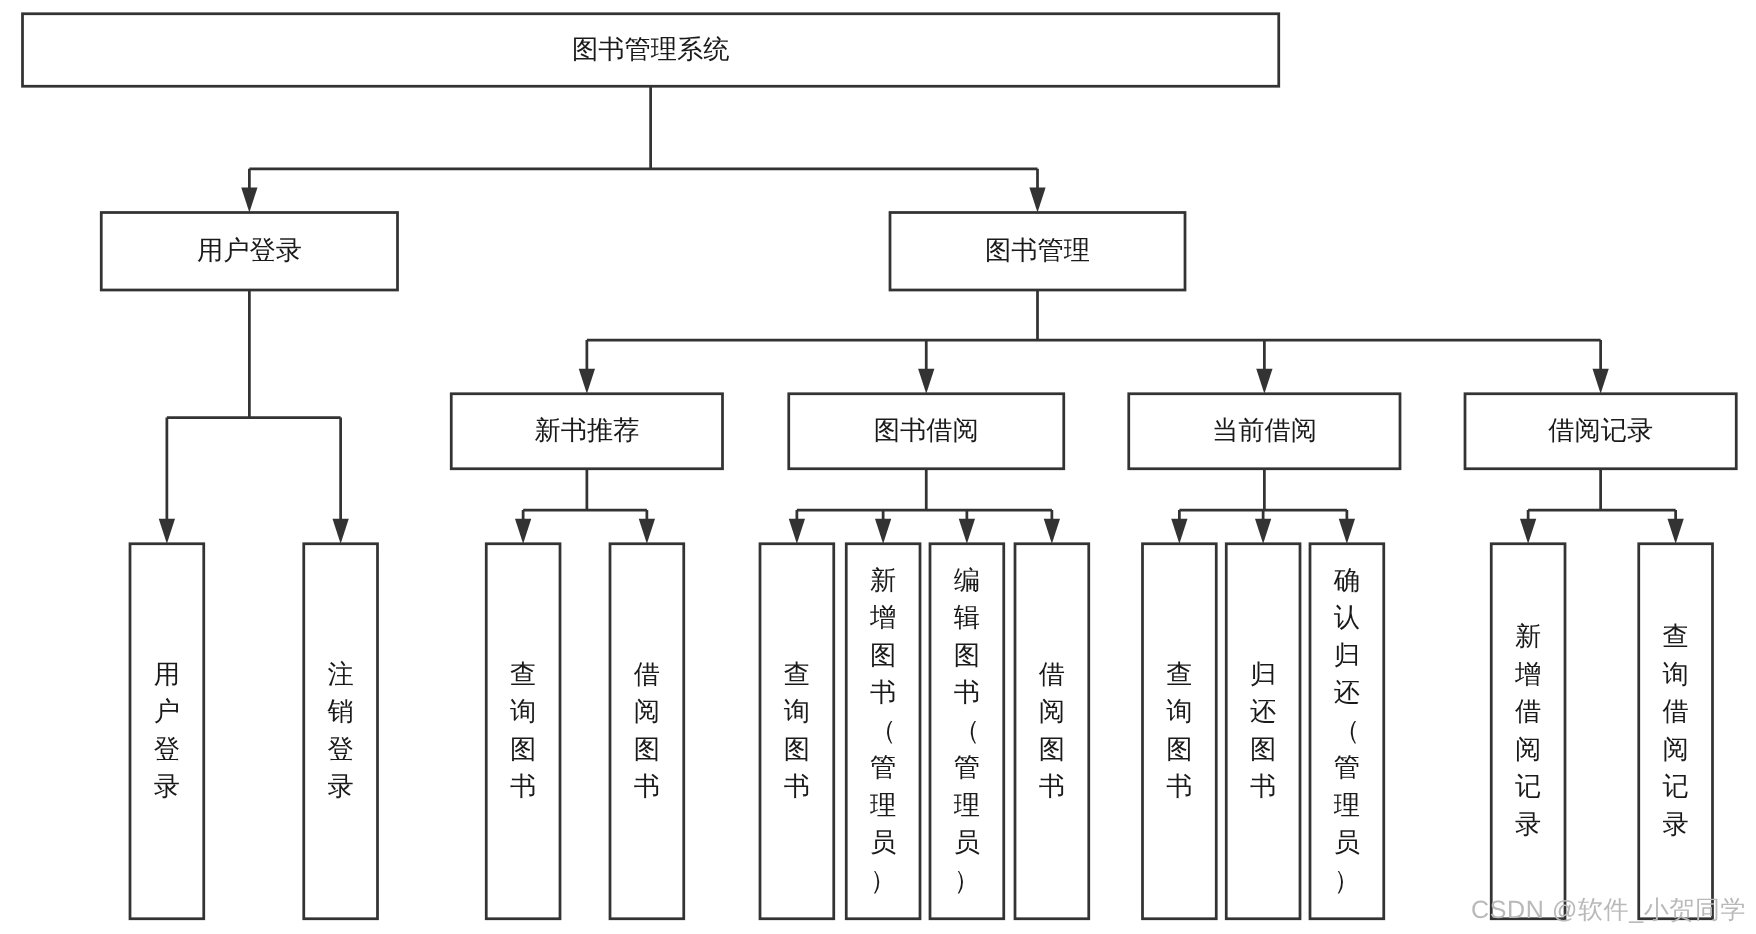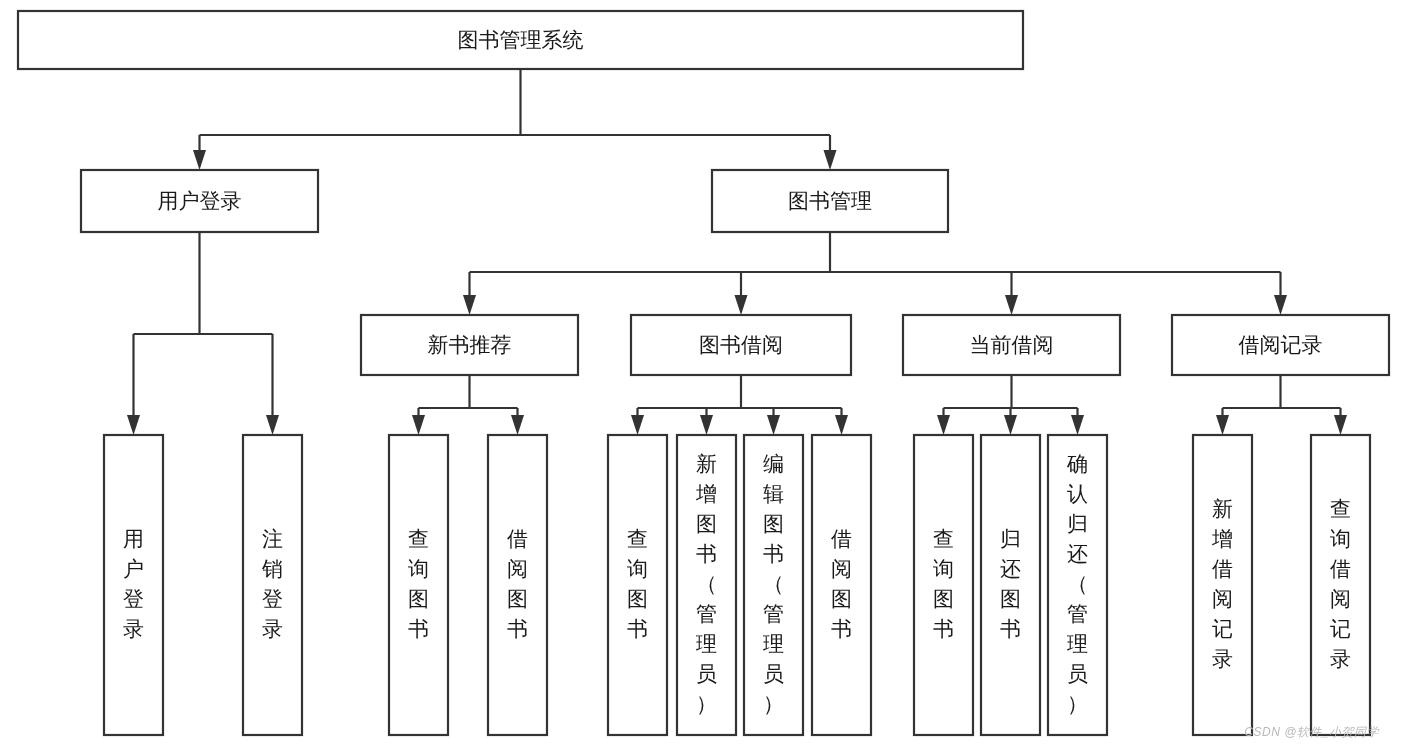--- a/index.html
+++ b/index.html
@@ -48,29 +48,28 @@
     font-size: 21px;
   }
   .label-v {
     font-size: 21px;
   }
   .label-v tspan {
     text-anchor: middle;
   }
   .watermark {
     position: absolute;
-    right: 26px;
+    right: 8px;
     bottom: 6px;
     color: #b9b9b9;
-    font-size: 12px;
+    font-size: 20px;
     font-family: "Liberation Sans", "DejaVu Sans", sans-serif;
     letter-spacing: 0.5px;
     white-space: nowrap;
     user-select: none;
-    font-style: italic;
   }
 </style>
 </head>
 <body>
 
 <div id="canvas">
 
   <svg id="diagram" viewBox="0 0 1405 747">
     <g id="connector-layer">
         <g>

